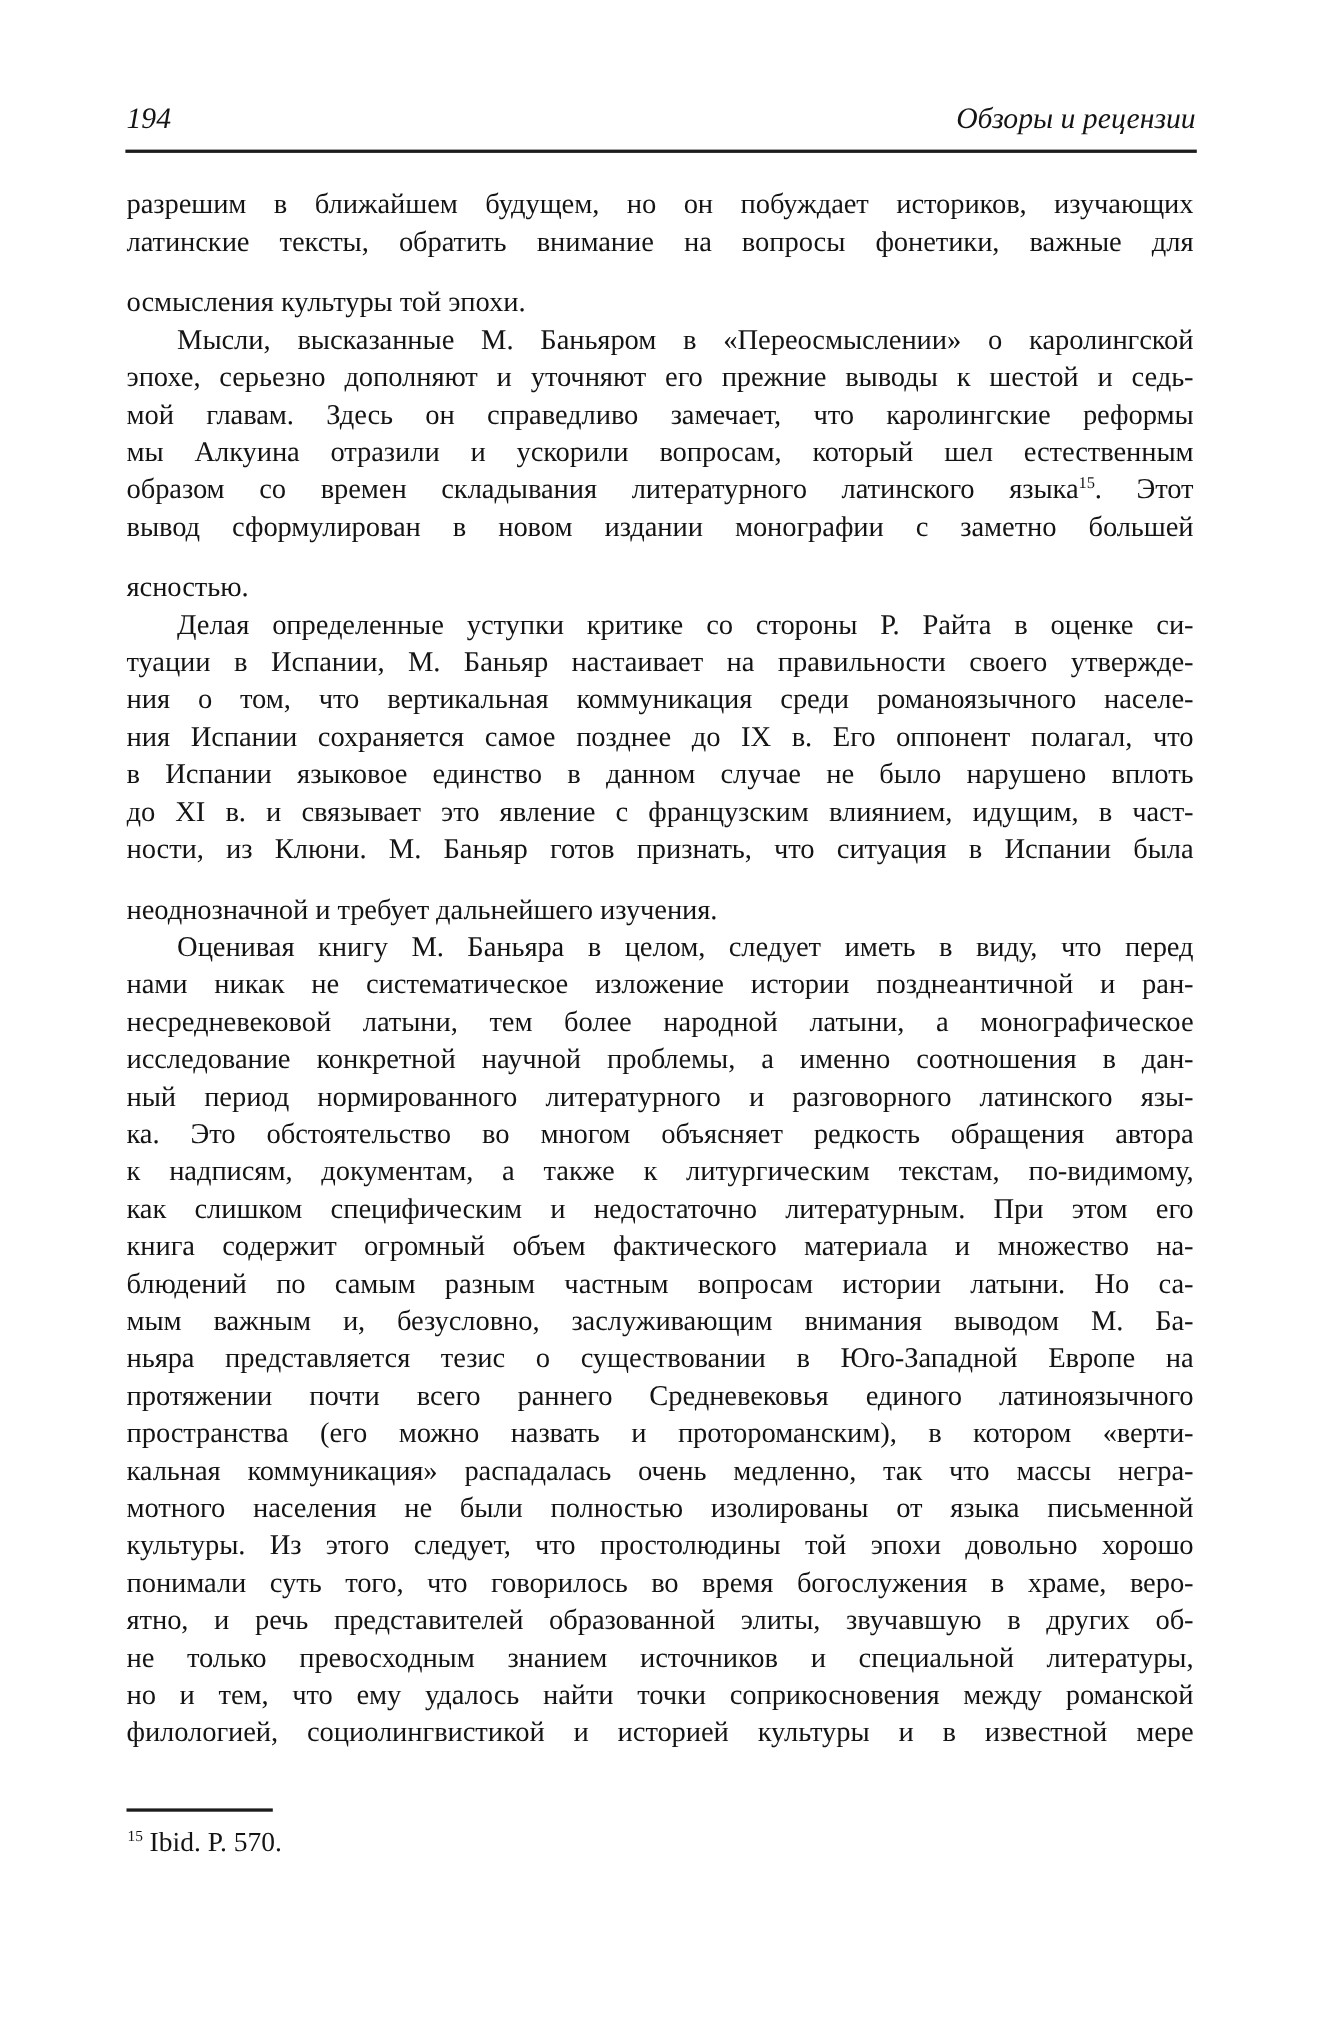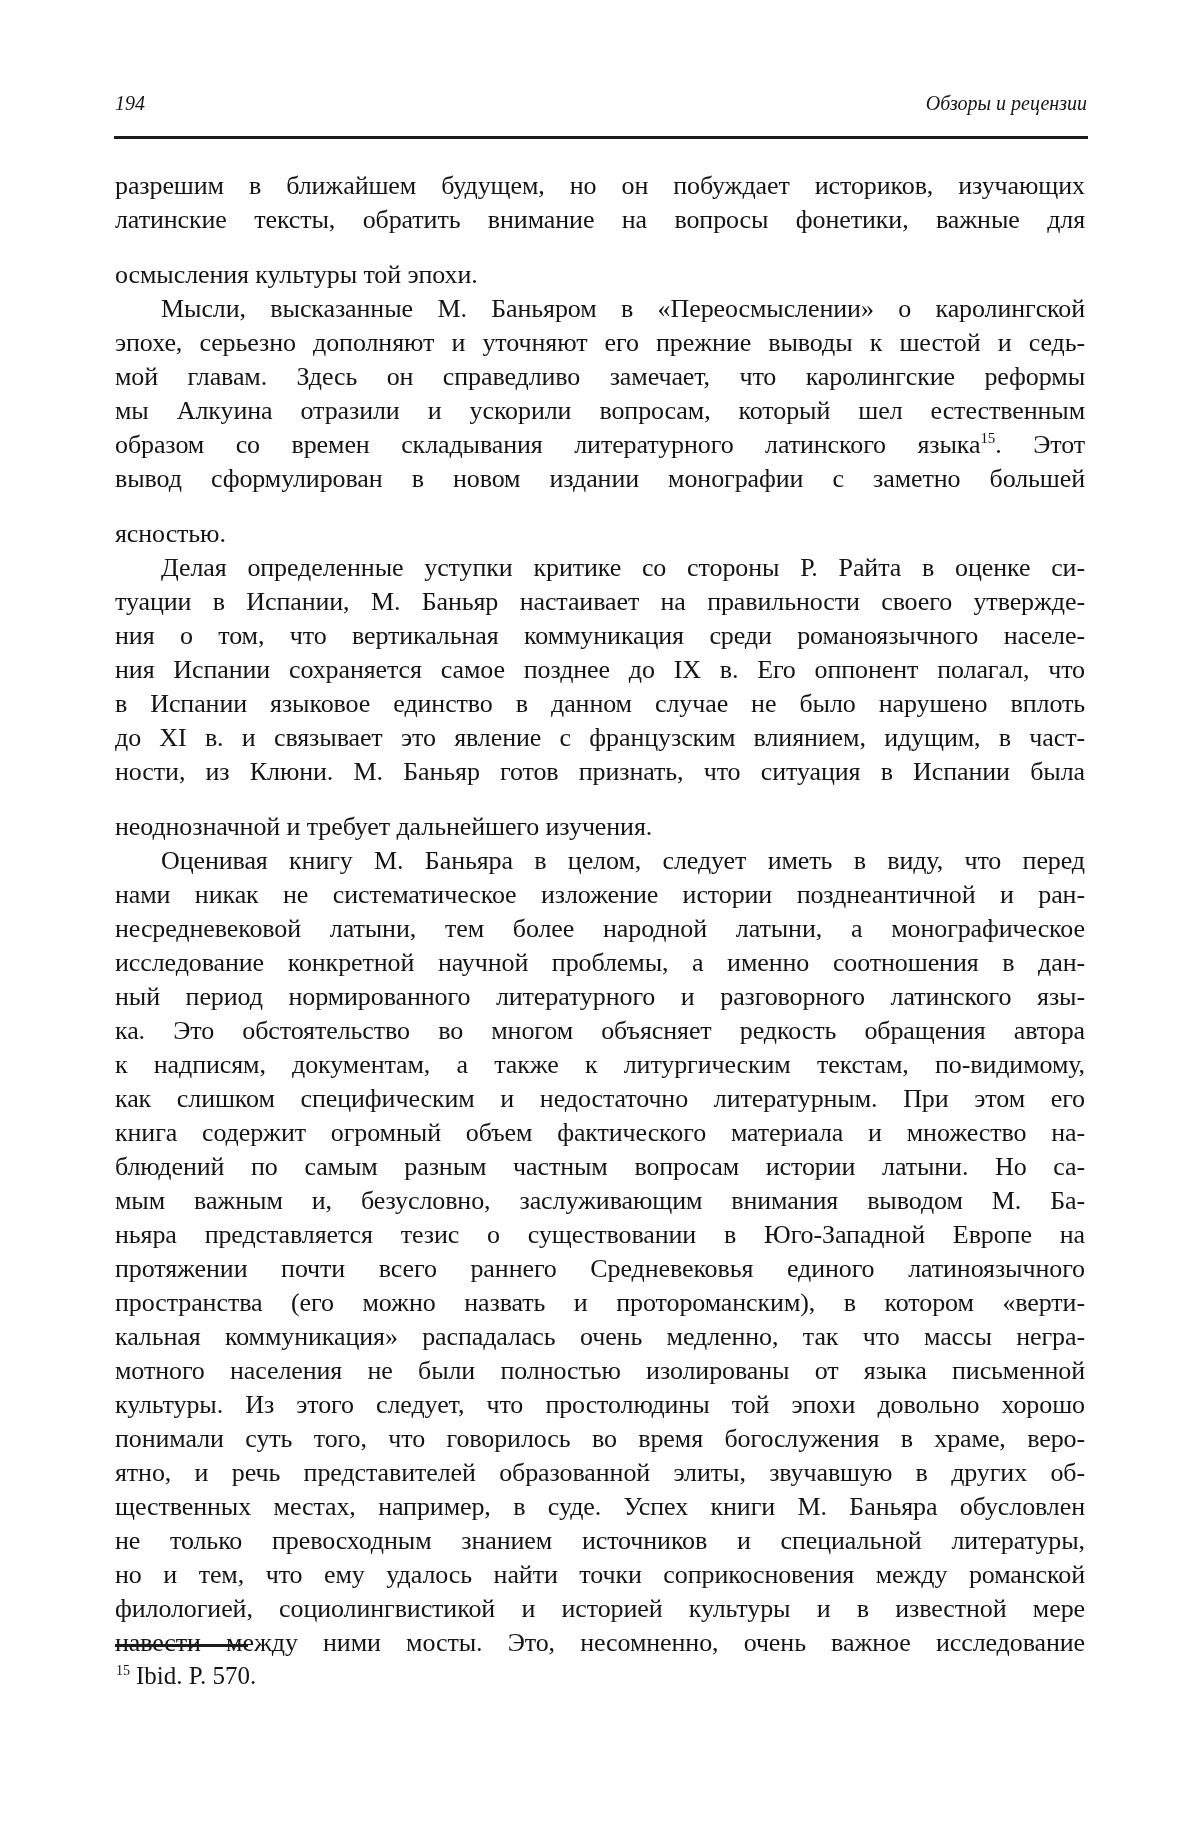--- a/index.html
+++ b/index.html
@@ -12,21 +12,21 @@
     font-family: "Liberation Serif", "DejaVu Serif", serif;
     color: #141414;
     overflow: hidden;
   }
   .running-header {
     position: absolute;
     top: 92px;
     left: 115px;
     width: 972px;
     height: 34px;
-    font-size: 20px;
+    font-size: 27px;
     font-style: italic;
   }
   .page-number {
     position: absolute;
     left: 0;
     top: 0;
   }
   .running-title {
     width: 100%;
     text-align: right;
@@ -137,25 +137,23 @@
         <div class="line">блюдений по самым разным частным вопросам истории латыни. Но са-</div>
         <div class="line">мым важным и, безусловно, заслуживающим внимания выводом М. Ба-</div>
         <div class="line">ньяра представляется тезис о существовании в Юго-Западной Европе на</div>
         <div class="line">протяжении почти всего раннего Средневековья единого латиноязычного</div>
         <div class="line">пространства (его можно назвать и протороманским), в котором «верти-</div>
         <div class="line">кальная коммуникация» распадалась очень медленно, так что массы негра-</div>
         <div class="line">мотного населения не были полностью изолированы от языка письменной</div>
         <div class="line">культуры. Из этого следует, что простолюдины той эпохи довольно хорошо</div>
         <div class="line">понимали суть того, что говорилось во время богослужения в храме, веро-</div>
         <div class="line">ятно, и речь представителей образованной элиты, звучавшую в других об-</div>
-        <div class="line">щественных местах, например, в суде. Успех книги М. Баньяра обусловлен</div>
         <div class="line">не только превосходным знанием источников и специальной литературы,</div>
         <div class="line">но и тем, что ему удалось найти точки соприкосновения между романской</div>
         <div class="line">филологией, социолингвистикой и историей культуры и в известной мере</div>
-        <div class="line">навести между ними мосты. Это, несомненно, очень важное исследование</div>
       </div>
     </main>
 
   <div class="footnote-rule"></div>
 
   <div class="footnote">
     <sup class="fn-marker">15</sup><span>Ibid. P. 570.</span>
   </div>
 
 </div>

